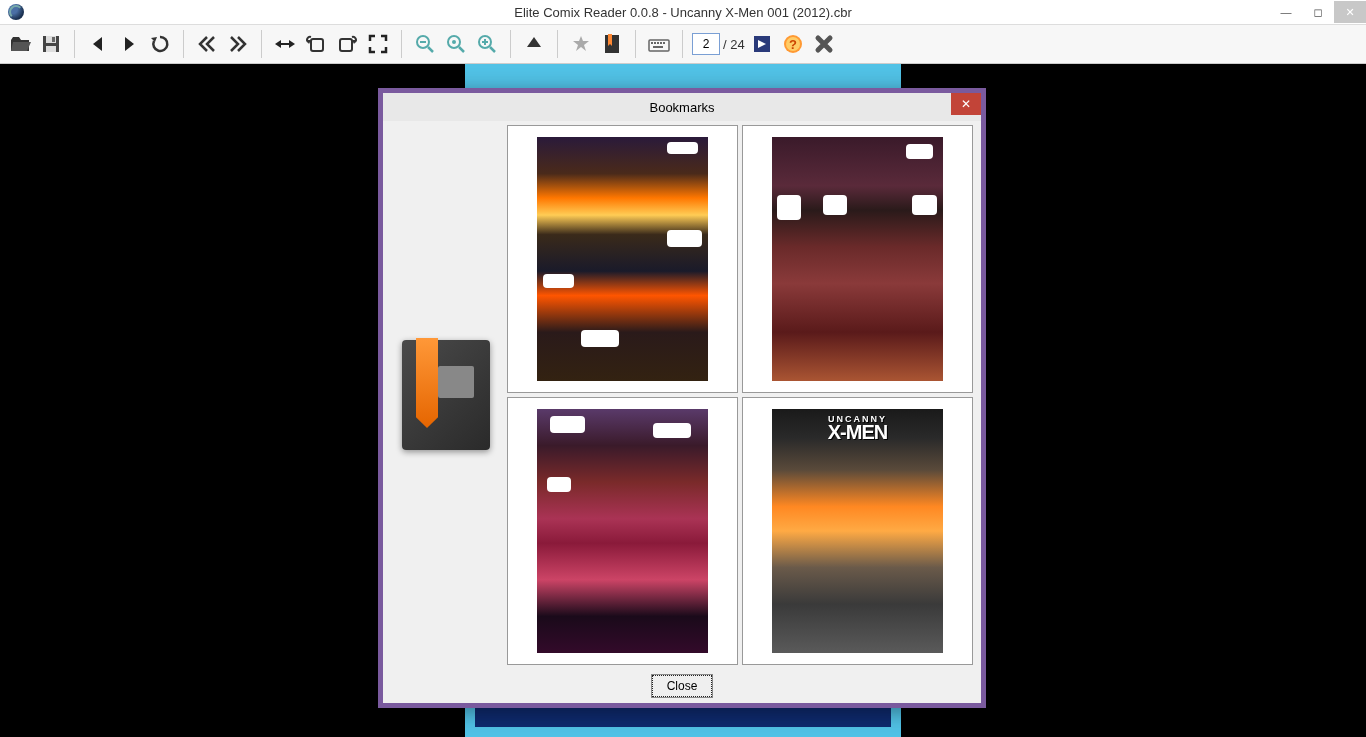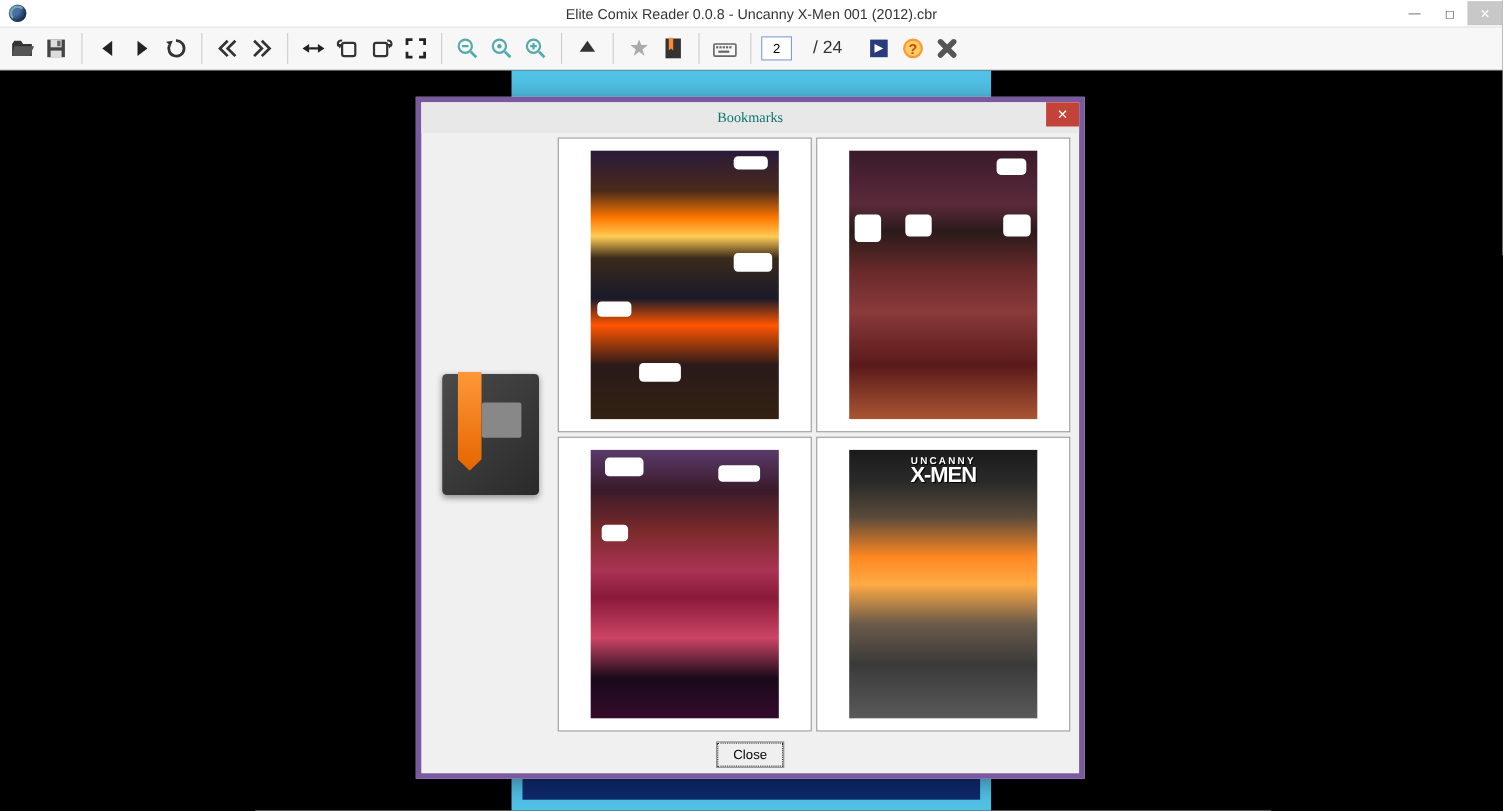--- a/index.html
+++ b/index.html
@@ -12,31 +12,31 @@
 .titlebar .title { position: absolute; left: 50%; transform: translateX(-50%); font-size: 13px; color: #333; }
 .titlebar .win-controls { margin-left: auto; display: flex; }
 .titlebar .win-btn { width: 32px; height: 22px; display: flex; align-items: center; justify-content: center; font-family: "Segoe UI Symbol", sans-serif; font-size: 11px; color: #555; cursor: pointer; }
 .titlebar .win-btn.close { background: #c8c8c8; color: #fff; }
 
 
 .toolbar { height: 40px; background: #f7f7f7; border-top: 1px solid #ddd; border-bottom: 1px solid #ccc; display: flex; align-items: center; padding: 0 6px; gap: 3px; }
 .tbtn { width: 28px; height: 28px; display: flex; align-items: center; justify-content: center; cursor: pointer; border-radius: 2px; }
 .tsep { width: 1px; height: 28px; background: #ccc; margin: 0 6px; }
 .page-input { width: 28px; height: 22px; border: 1px solid #7a9fd4; text-align: center; font-size: 12px; }
-.page-total { font-size: 16px; color: #333; margin: 0 16px; }
+.page-total { font-size: 13px; color: #333; margin: 0 0; }
 
 
 .viewport { position: absolute; top: 64px; left: 0; right: 0; bottom: 0; background: #000; display: flex; justify-content: center; }
 .page-bg { width: 436px; height: 100%; background: #51c2e6; position: relative; }
 .page-strip { position: absolute; bottom: 10px; left: 10px; right: 10px; height: 30px; background: #0e2a6e; }
 
 
 .modal { position: absolute; top: 88px; left: 378px; width: 608px; height: 620px; background: #f0f0f0; border: 5px solid #7a5a9e; box-shadow: 0 4px 20px rgba(0,0,0,.4); display: flex; flex-direction: column; }
 .modal-header { height: 28px; background: #e8e8e8; display: flex; align-items: center; justify-content: center; position: relative; }
-.modal-header .mtitle { font-size: 13px; color: #0f766e; font-family: Liberation Serif, serif; }
+.modal-header .mtitle { font-size: 13px; color: #000000; }
 .modal-header .mclose { position: absolute; right: 0; top: 0; width: 30px; height: 22px; background: #c24438; color: #fff; display: flex; align-items: center; justify-content: center; font-size: 12px; cursor: pointer; }
 .modal-instr { text-align: center; font-family: "Courier New", monospace; font-size: 19px; padding: 4px 0 8px; background: #fff; margin: 0 8px; }
 .modal-body { flex: 1; display: flex; padding: 4px 8px; gap: 6px; }
 .bm-side { width: 110px; display: flex; align-items: center; justify-content: center; }
 .bm-side-icon { width: 88px; height: 110px; background: linear-gradient(135deg, #4a4a4a, #2a2a2a); border-radius: 4px; position: relative; box-shadow: 0 2px 6px rgba(0,0,0,.4); }
 .bm-side-icon::before { content: ""; position: absolute; left: 14px; top: -2px; width: 22px; height: 90px; background: linear-gradient(#ff9838, #e56500); clip-path: polygon(0 0, 100% 0, 100% 88%, 50% 100%, 0 88%); }
 .bm-side-icon::after { content: ""; position: absolute; right: 16px; top: 26px; width: 36px; height: 32px; background: #888; border-radius: 2px; }
 .bm-grid { flex: 1; display: grid; grid-template-columns: 1fr 1fr; grid-template-rows: 1fr 1fr; gap: 4px; }
 .bm-cell { border: 1px solid #999; background: #fff; display: flex; align-items: center; justify-content: center; cursor: pointer; }
 .bm-thumb { width: 75%; height: 92%; position: relative; overflow: hidden; text-align: center; }

